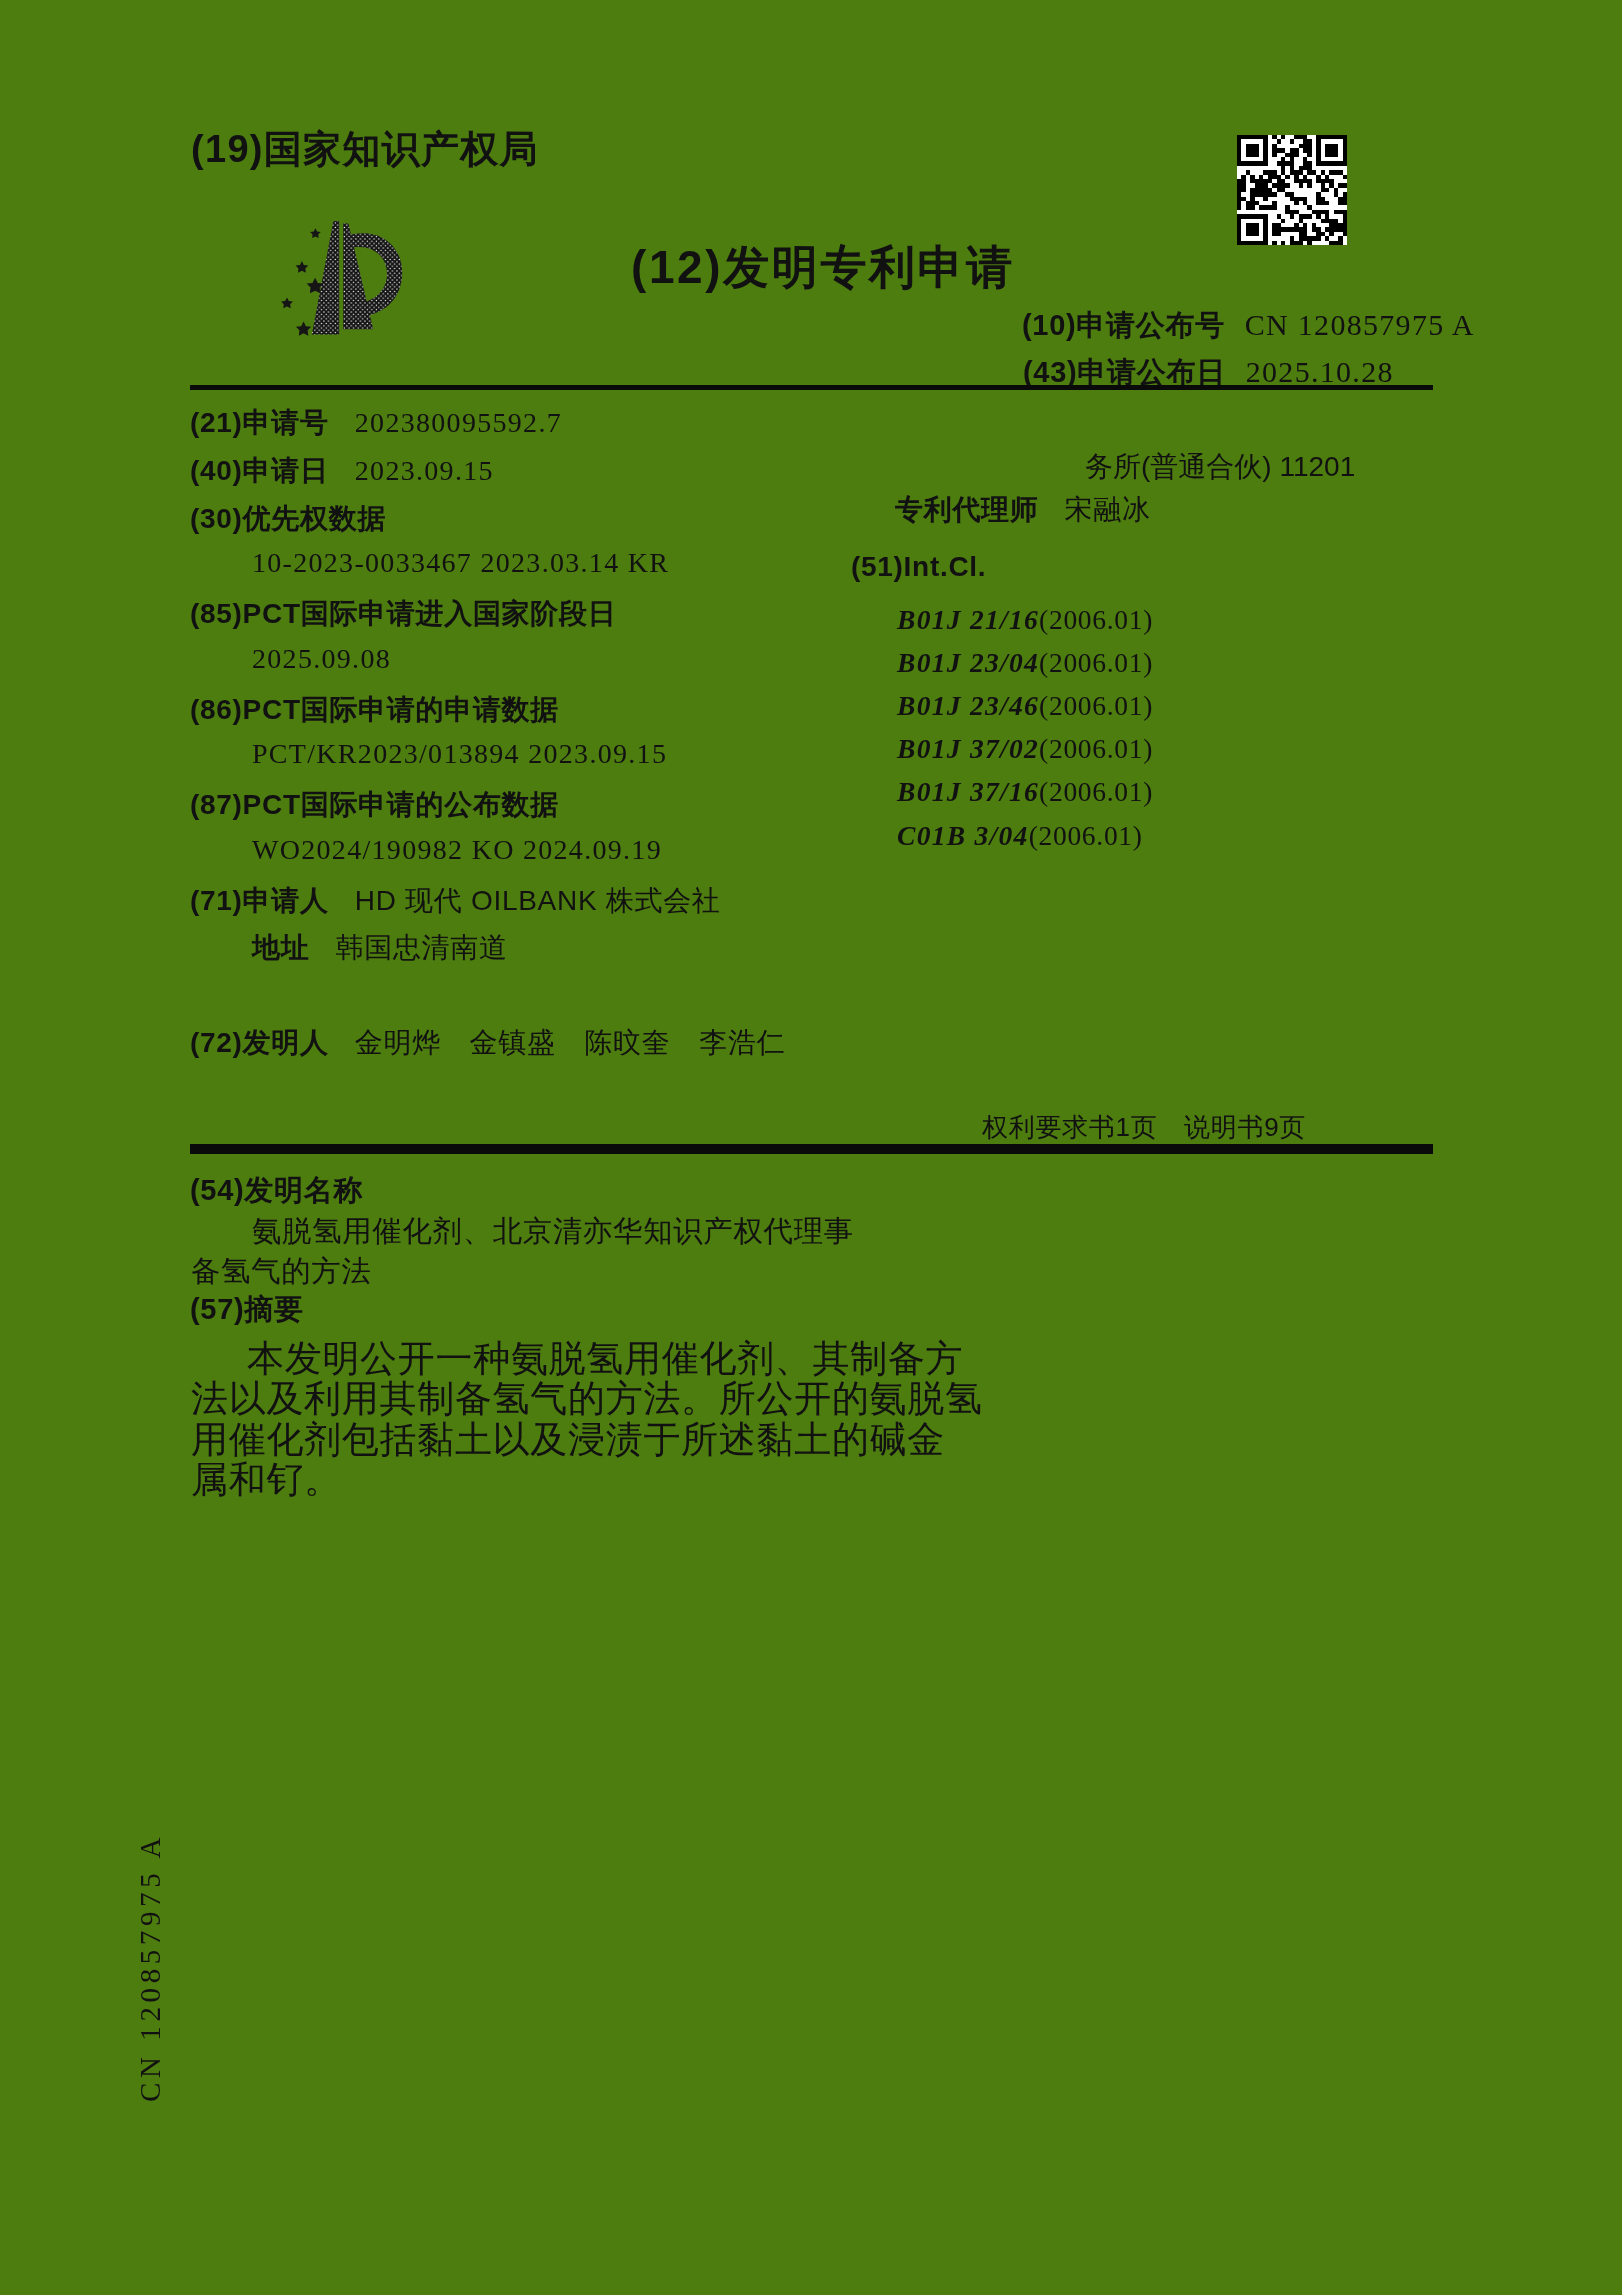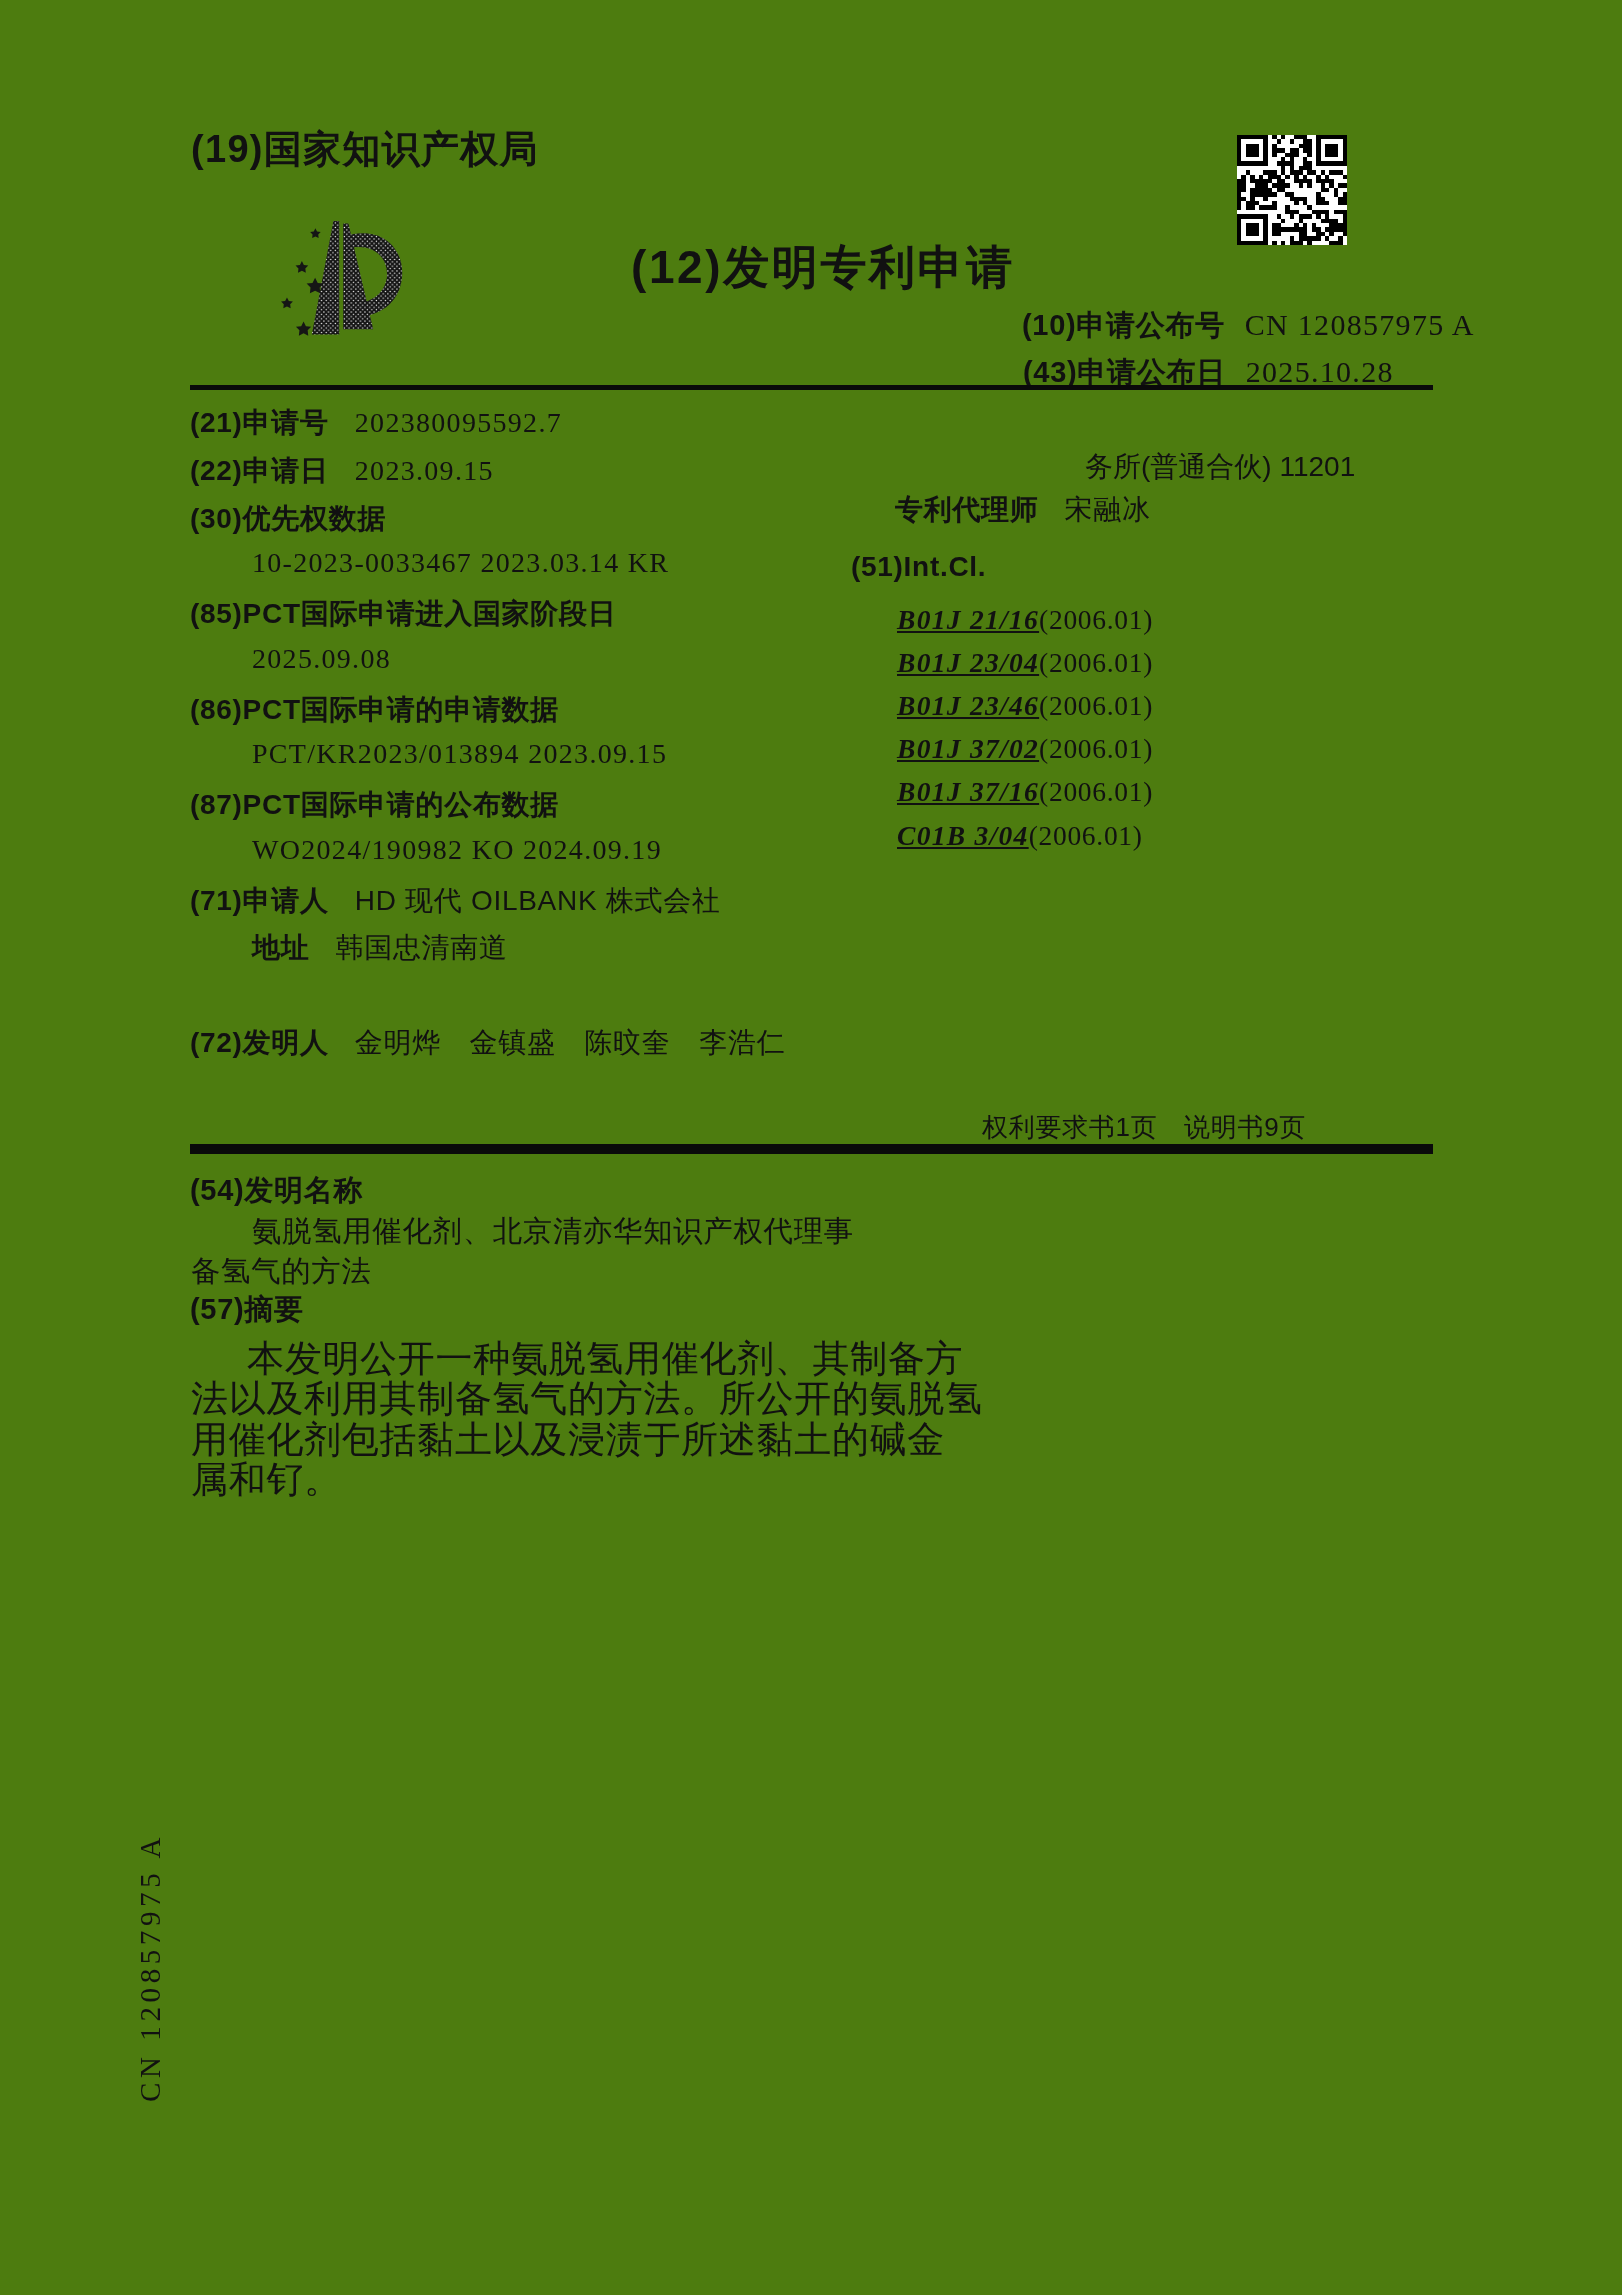--- a/index.html
+++ b/index.html
@@ -18,21 +18,21 @@
   .doctype { font-size:46px; font-weight:700; letter-spacing:2.6px; }
   .pubrow { font-size:29px; white-space:nowrap; }
   .pubrow .lbl { font-size:29px; }
   .pubrow .num { font-size:30px; }
   .rule-thin { background:#0a0a0a; height:4.6px; }
   .rule-thick { background:#0a0a0a; height:9.8px; }
   .fieldrow { font-size:28px; white-space:nowrap; }
   .fieldrow .val { margin-left:18.3px; }
   .subrow { font-size:28px; white-space:nowrap; }
   .ipc-row { font-size:27.5px; white-space:nowrap; }
-  .ipc-code { font-family:"Liberation Serif", serif; font-style:italic; font-weight:700; letter-spacing:1.3px;text-decoration:underline; }
+  .ipc-code { font-family:"Liberation Serif", serif; font-style:italic; font-weight:700; letter-spacing:1.3px; }
   .ipc-ver { font-family:"Liberation Serif", serif; letter-spacing:0.7px; }
   .pages { font-size:26px; letter-spacing:0.7px; }
   .sec-label { font-size:29px; font-weight:700; letter-spacing:0.7px; }
   .title-line { font-size:29.4px; letter-spacing:0.7px; }
   .abstract-line { font-size:37px; letter-spacing:0.7px; }
   .sidebar-vert {
     font-family:"Liberation Serif", serif;
     font-size:29px; letter-spacing:4.6px; white-space:nowrap;
     transform-origin:0 0; transform:rotate(-90deg);
   }
@@ -320,21 +320,21 @@
   </div>
 
   <div class="abs rule-thin" style="left:190px; top:385px; width:1243px;"></div>
 
   <div class="abs" style="left:190px; top:404px; width:707px; height:667px;">
     <div class="abs fieldrow" style="top:0;">
       <span class="lbl">(21)申请号</span>
       <span class="val num">202380095592.7</span>
     </div>
     <div class="abs fieldrow" style="top:48px;">
-      <span class="lbl">(22)申请日</span>
+      <span class="lbl">(40)申请日</span>
       <span class="val num">2023.09.15</span>
     </div>
     <div class="abs fieldrow" style="top:96px;">
       <span class="lbl">(30)优先权数据</span>
     </div>
     <div class="abs subrow num" style="top:143px; left:62px;">10-2023-0033467 2023.03.14 KR</div>
     <div class="abs fieldrow" style="top:191px;">
       <span class="lbl">(85)PCT国际申请进入国家阶段日</span>
     </div>
     <div class="abs subrow num" style="top:239px; left:62px;">2025.09.08</div>

